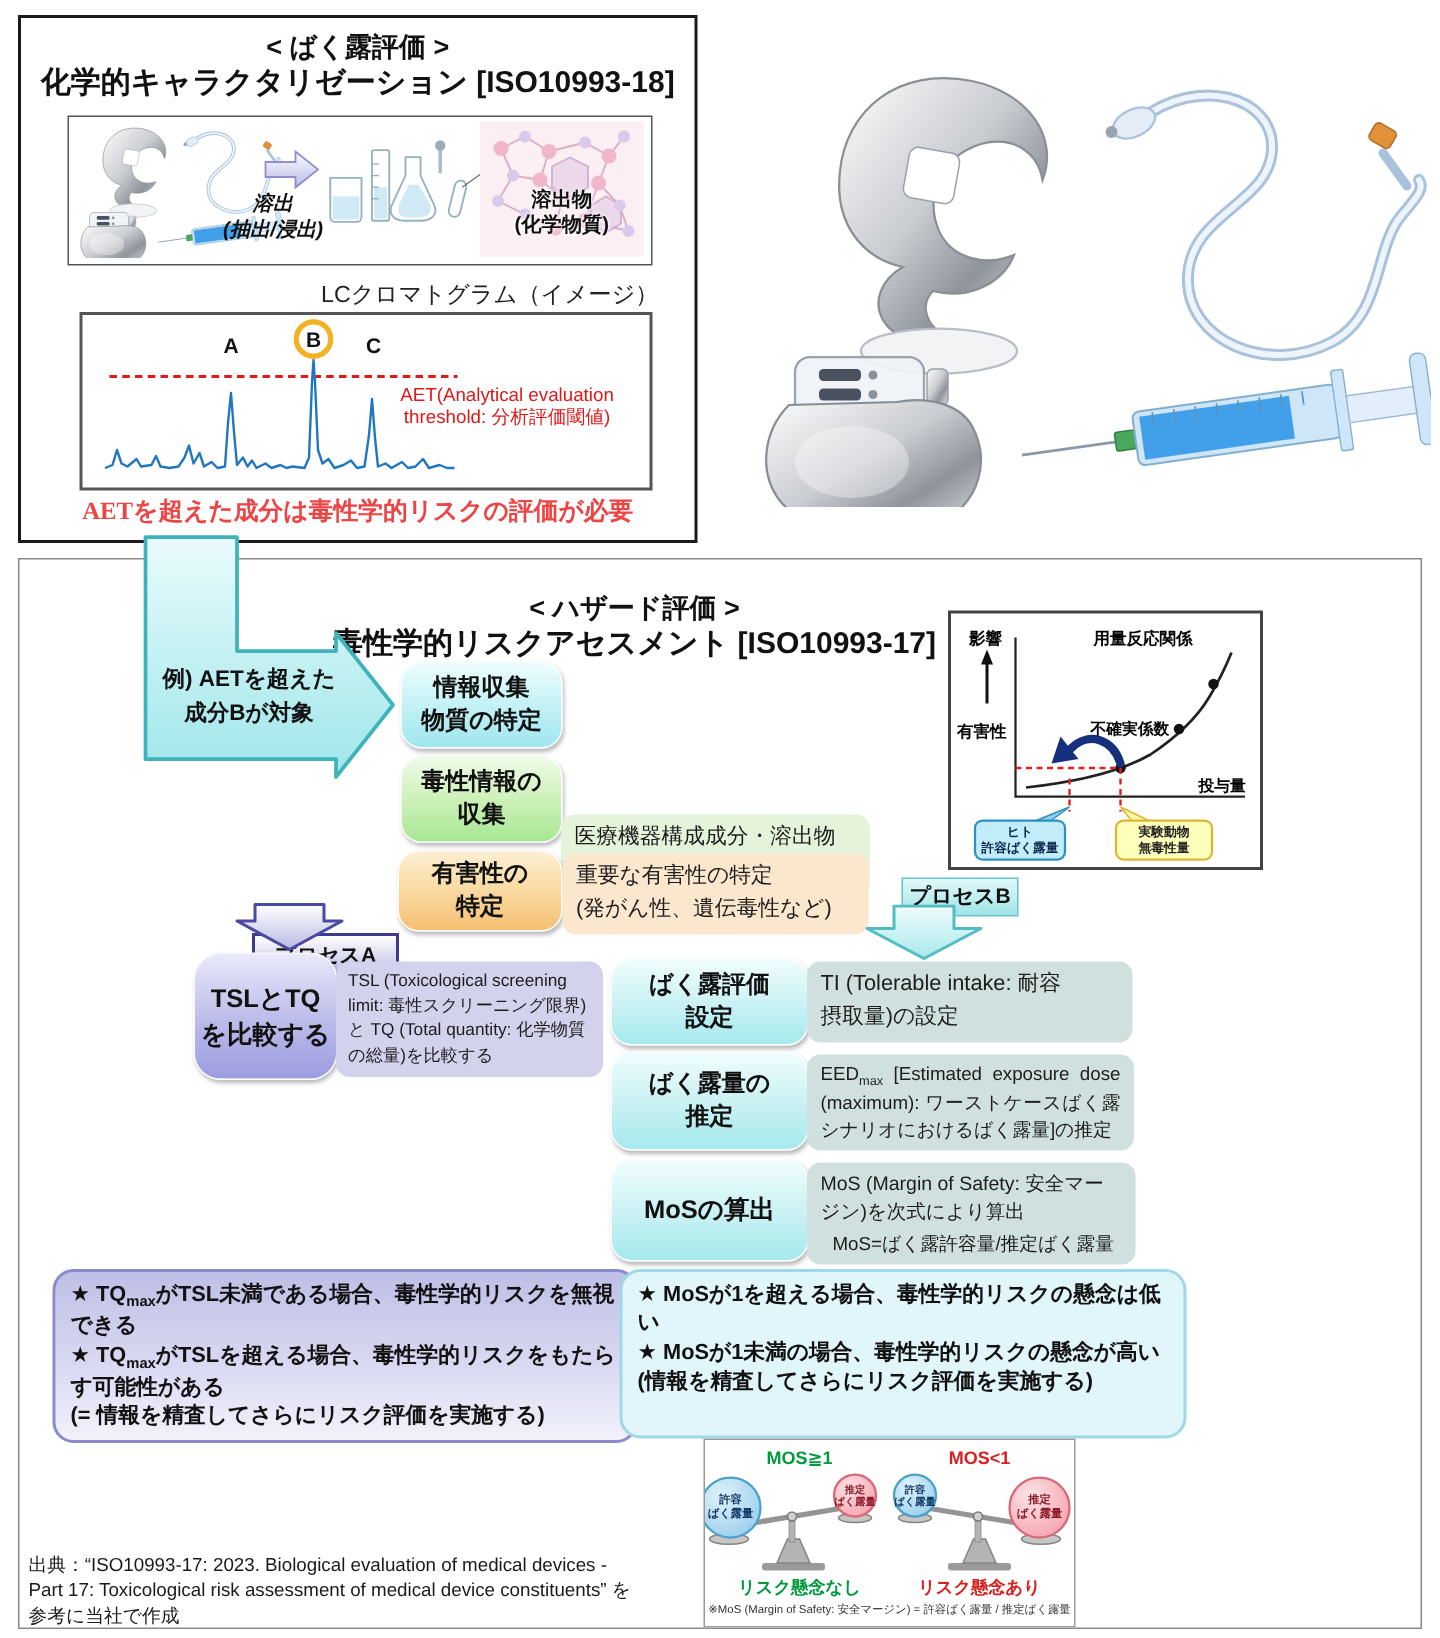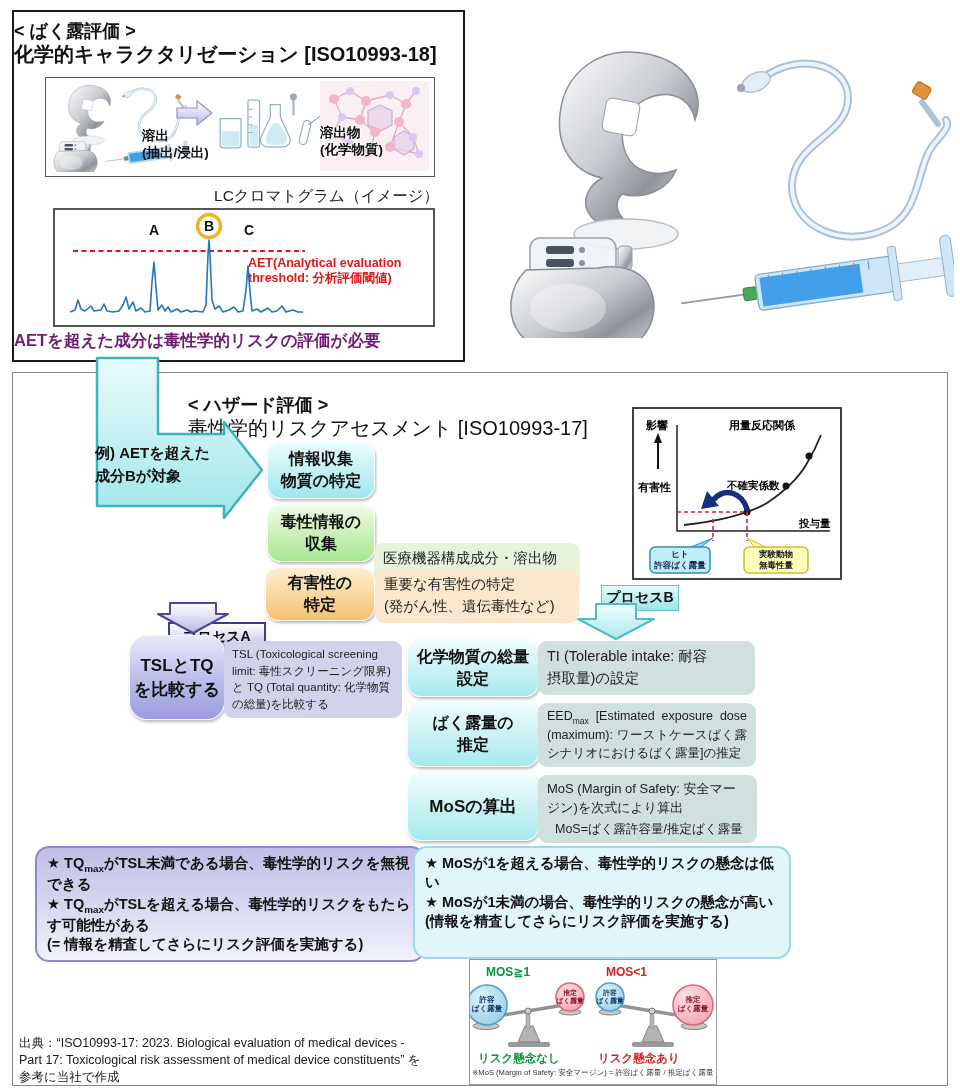--- a/index.html
+++ b/index.html
@@ -1,40 +1,40 @@
 <!DOCTYPE html>
 <html><head>
 <meta charset="utf-8">
 <style>
   html,body{margin:0;padding:0;background:#fff;}
   .canvas{position:relative;width:960px;height:1092px;background:#fff;overflow:hidden;
           font-family:"Liberation Sans","DejaVu Sans",sans-serif;color:#111;}
   .abs{position:absolute;}
   .pre{white-space:pre-line;}
-  .ctr{}
+  .ctr{text-align:center;}
   sub.mx{vertical-align:sub;font-size:68%;}
 
   
   .exposure-box{left:12px;top:10px;width:449px;height:348px;border:2px solid #1a1a1a;background:#fff;}
   .exp-t1{left:0;top:7px;width:100%;font-size:18px;font-weight:bold;}
   .exp-t2{left:0;top:29px;width:100%;font-size:20px;font-weight:bold;}
   .illu-box{left:31px;top:65px;width:388px;height:98px;border:1.5px solid #555;background:#fff;}
-  .elu-label{left:96px;top:50px;width:80px;font-size:13.5px;font-weight:bold;line-height:1.25;}
+  .elu-label{left:96px;top:50px;width:80px;font-size:13.5px;font-weight:bold;line-height:1.25;font-style:italic;}
   .eluate-area{left:274px;top:3px;width:109px;height:90px;background:#fbeff3;}
   .eluate-label{left:0;top:44px;width:100%;font-size:13.5px;font-weight:bold;line-height:1.25;
                 text-shadow:0 0 3px #fff,0 0 3px #fff;}
   .lc-title{right:24px;top:174px;font-size:15.5px;font-weight:500;color:#222;}
   .chrom-box{left:39px;top:196px;width:378px;height:115px;border:2px solid #555;background:#fff;}
-  .aet-label{left:193px;top:46px;width:180px;font-size:12.5px;font-weight:bold;color:#e01818;line-height:1.2;}
-  .exp-note{left:0;top:318px;width:100%;font-size:16.5px;font-weight:600;color:#701a75;}
+  .aet-label{left:193px;top:46px;width:180px;font-size:12.5px;font-weight:normal;color:#e01818;line-height:1.2;}
+  .exp-note{left:0;top:318px;width:100%;font-size:16.5px;font-weight:600;color:#ef4444;font-family:Liberation Serif, serif;}
 
   
   .hazard-box{left:12px;top:372px;width:934px;height:712px;border:1.5px solid #8a8a8a;background:#fff;}
   .hz-t1{left:175px;top:20px;width:470px;font-size:18px;font-weight:bold;}
-  .hz-t2{left:175px;top:42px;width:470px;font-size:20px;font-weight:normal;}
+  .hz-t2{left:175px;top:42px;width:470px;font-size:20px;font-weight:bold;}
 
   .step{border-radius:14px;display:flex;align-items:center;justify-content:center;
         font-weight:bold;font-size:16px;line-height:1.4;text-align:center;
         border:1.5px solid rgba(255,255,255,.9);box-shadow:1px 2px 3px rgba(0,0,0,.28);}
   .step.cyan{background:linear-gradient(180deg,#eefdfe 0%,#c8f3f6 45%,#9fe6ef 100%);}
   .step.green{background:linear-gradient(180deg,#f0fbe9 0%,#cdf0b8 50%,#a6e793 100%);}
   .step.orange{background:linear-gradient(180deg,#fdeed2 0%,#f9d9a0 50%,#f5bf72 100%);}
   .step.purple{background:linear-gradient(180deg,#e9e9fa 0%,#c2c2ec 45%,#9b9be0 100%);border-radius:18px;font-size:17px;}
   .step.teal{background:linear-gradient(180deg,#f0fdfd 0%,#ccf2f4 50%,#a5e9ed 100%);}
 
@@ -314,21 +314,21 @@
     </svg>
     <div class="abs step purple pre" style="left:116px;top:262px;width:94px;height:83px">TSLとTQ
 を比較する</div>
     <div class="abs desc lavender" style="left:211px;top:268px;width:162px">TSL (Toxicological screening limit: 毒性スクリーニング限界)と TQ (Total quantity: 化学物質の総量)を比較する</div>
 
     <div class="abs proc-label proc-b-label" style="left:548px;top:212px;width:76px;height:24px">プロセスB</div>
     <svg class="abs" style="left:563px;top:230px" width="80" height="38">
       <polygon points="20,1 60,1 60,16 78,16 40,36 2,16 20,16" fill="url(#cyangrad2)" stroke="#52bcc4" stroke-width="2" stroke-linejoin="round"></polygon>
     </svg>
 
-    <div class="abs step teal pre" style="left:394px;top:266px;width:130px;height:56px">化学物質の総量
+    <div class="abs step teal pre" style="left:394px;top:266px;width:130px;height:56px">ばく露評価
 設定</div>
     <div class="abs desc grayteal pre" style="left:525px;top:268px;width:199px">TI (Tolerable intake: 耐容
 摂取量)の設定</div>
 
     <div class="abs step teal pre" style="left:394px;top:328px;width:130px;height:64px">ばく露量の
 推定</div>
     <div class="abs desc grayteal" style="left:525px;top:330px;width:200px;font-size:12.5px;line-height:1.4;text-align:justify">
       <span>EED</span><sub class="mx">max</sub><span> [Estimated exposure dose (maximum): ワーストケースばく露シナリオにおけるばく露量]の推定</span>
     </div>
 

